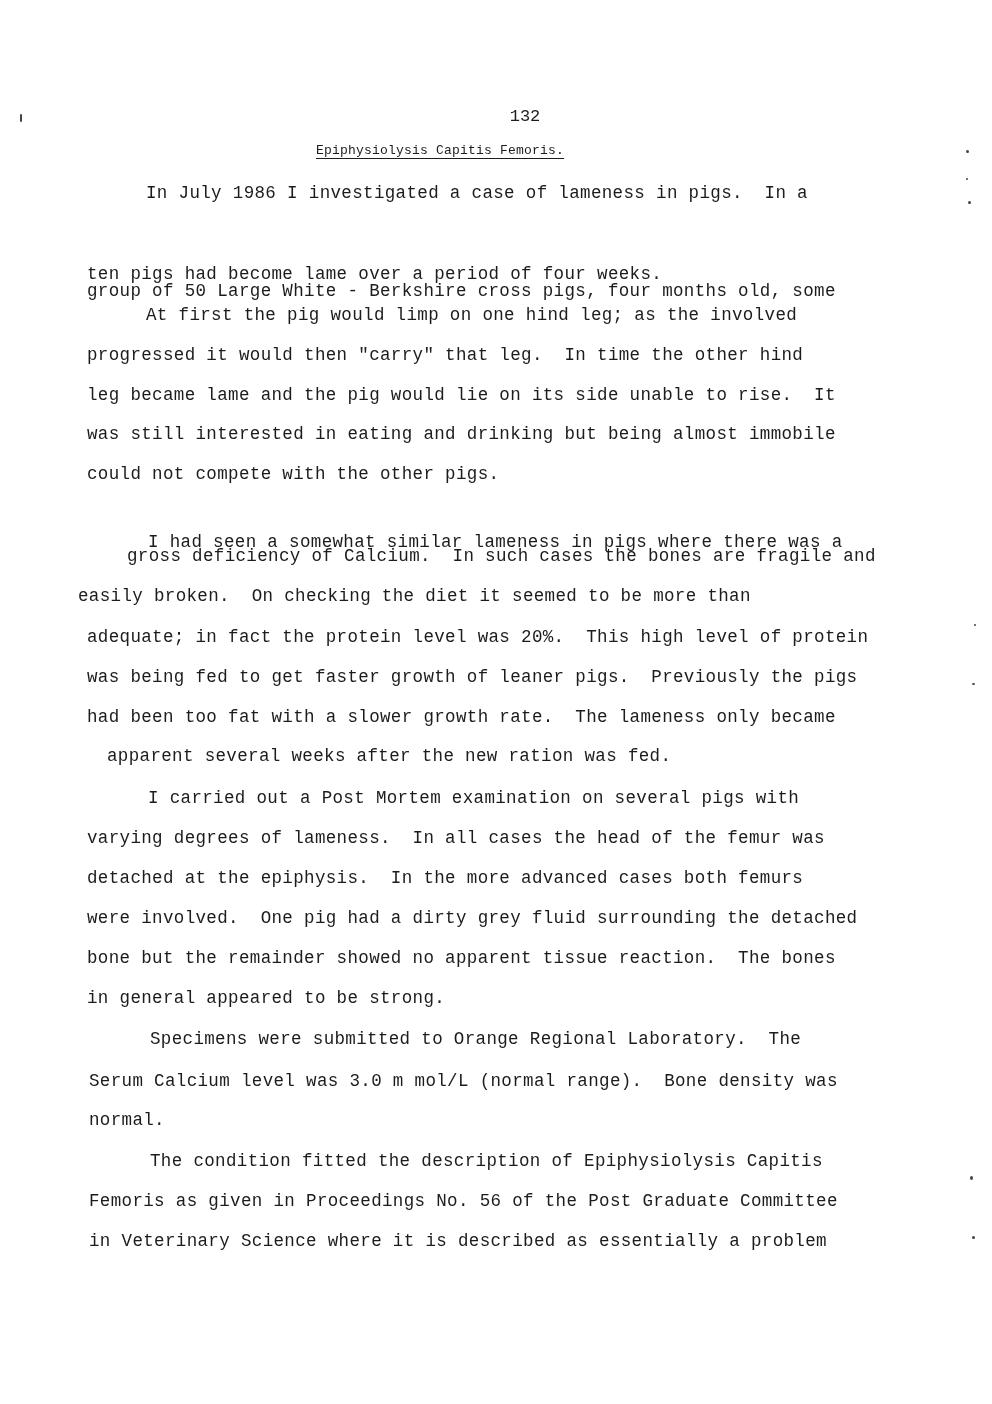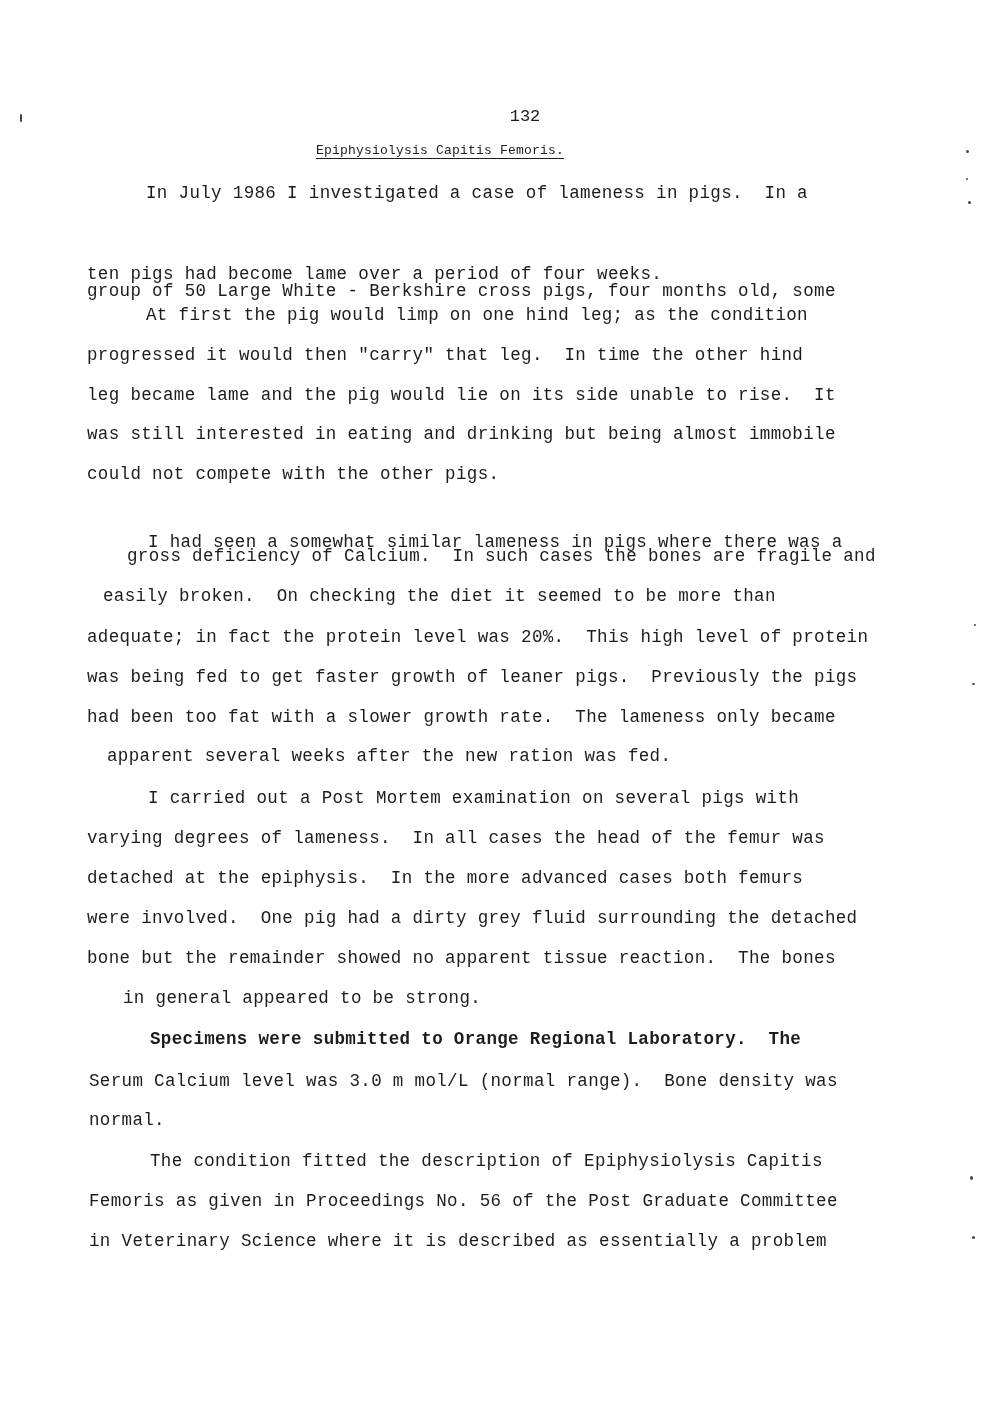--- a/index.html
+++ b/index.html
@@ -25,39 +25,39 @@
 </head>
 <body>
 
 <div>
   <div class="page-number">132</div>
   <div class="title">Epiphysiolysis Capitis Femoris.</div>
   <div id="body-text">
       <div class="line" style="left: 146px; top: 183px;">In July 1986 I investigated a case of lameness in pigs.  In a</div>
       <div class="line" style="left: 87px; top: 241px; margin-top: 40px;">group of 50 Large White - Berkshire cross pigs, four months old, some</div>
       <div class="line" style="left: 87px; top: 264px;">ten pigs had become lame over a period of four weeks.</div>
-      <div class="line" style="left: 146px; top: 305px;">At first the pig would limp on one hind leg; as the condition</div>
+      <div class="line" style="left: 146px; top: 305px;">At first the pig would limp on one hind leg; as the involved</div>
       <div class="line" style="left: 87px; top: 345px;">progressed it would then "carry" that leg.  In time the other hind</div>
       <div class="line" style="left: 87px; top: 385px;">leg became lame and the pig would lie on its side unable to rise.  It</div>
       <div class="line" style="left: 87px; top: 424px;">was still interested in eating and drinking but being almost immobile</div>
       <div class="line" style="left: 87px; top: 464px;">could not compete with the other pigs.</div>
       <div class="line" style="left: 148px; top: 532px;">I had seen a somewhat similar lameness in pigs where there was a</div>
       <div class="line" style="left: 87px; top: 546px; margin-left: 40px;">gross deficiency of Calcium.  In such cases the bones are fragile and</div>
-      <div class="line" style="left: 103px; top: 586px;">easily broken.  On checking the diet it seemed to be more than</div>
+      <div class="line" style="left: 78px; top: 586px;">easily broken.  On checking the diet it seemed to be more than</div>
       <div class="line" style="left: 87px; top: 627px;">adequate; in fact the protein level was 20%.  This high level of protein</div>
       <div class="line" style="left: 87px; top: 667px;">was being fed to get faster growth of leaner pigs.  Previously the pigs</div>
       <div class="line" style="left: 87px; top: 707px;">had been too fat with a slower growth rate.  The lameness only became</div>
       <div class="line" style="left: 87px; top: 746px; margin-left: 20px;">apparent several weeks after the new ration was fed.</div>
       <div class="line" style="left: 148px; top: 788px; text-align: center;">I carried out a Post Mortem examination on several pigs with</div>
       <div class="line" style="left: 87px; top: 828px;">varying degrees of lameness.  In all cases the head of the femur was</div>
       <div class="line" style="left: 87px; top: 868px;">detached at the epiphysis.  In the more advanced cases both femurs</div>
       <div class="line" style="left: 87px; top: 908px;">were involved.  One pig had a dirty grey fluid surrounding the detached</div>
       <div class="line" style="left: 87px; top: 948px;">bone but the remainder showed no apparent tissue reaction.  The bones</div>
-      <div class="line" style="left: 87px; top: 988px; margin-left: 36px;">in general appeared to be strong.</div>
-      <div class="line" style="left: 150px; top: 1029px; font-weight: bold;">Specimens were submitted to Orange Regional Laboratory.  The</div>
+      <div class="line" style="left: 87px; top: 988px;">in general appeared to be strong.</div>
+      <div class="line" style="left: 150px; top: 1029px;">Specimens were submitted to Orange Regional Laboratory.  The</div>
       <div class="line" style="left: 89px; top: 1071px;">Serum Calcium level was 3.0 m mol/L (normal range).  Bone density was</div>
       <div class="line" style="left: 89px; top: 1110px;">normal.</div>
       <div class="line" style="left: 150px; top: 1151px;">The condition fitted the description of Epiphysiolysis Capitis</div>
       <div class="line" style="left: 89px; top: 1191px;">Femoris as given in Proceedings No. 56 of the Post Graduate Committee</div>
       <div class="line" style="left: 89px; top: 1231px;">in Veterinary Science where it is described as essentially a problem</div>
     </div>
 
   <div class="speck" style="left:966px;top:150px;width:3px;height:3px;"></div>
   <div class="speck" style="left:966px;top:178px;width:2px;height:2px;"></div>
   <div class="speck" style="left:968px;top:201px;width:3px;height:3px;"></div>

